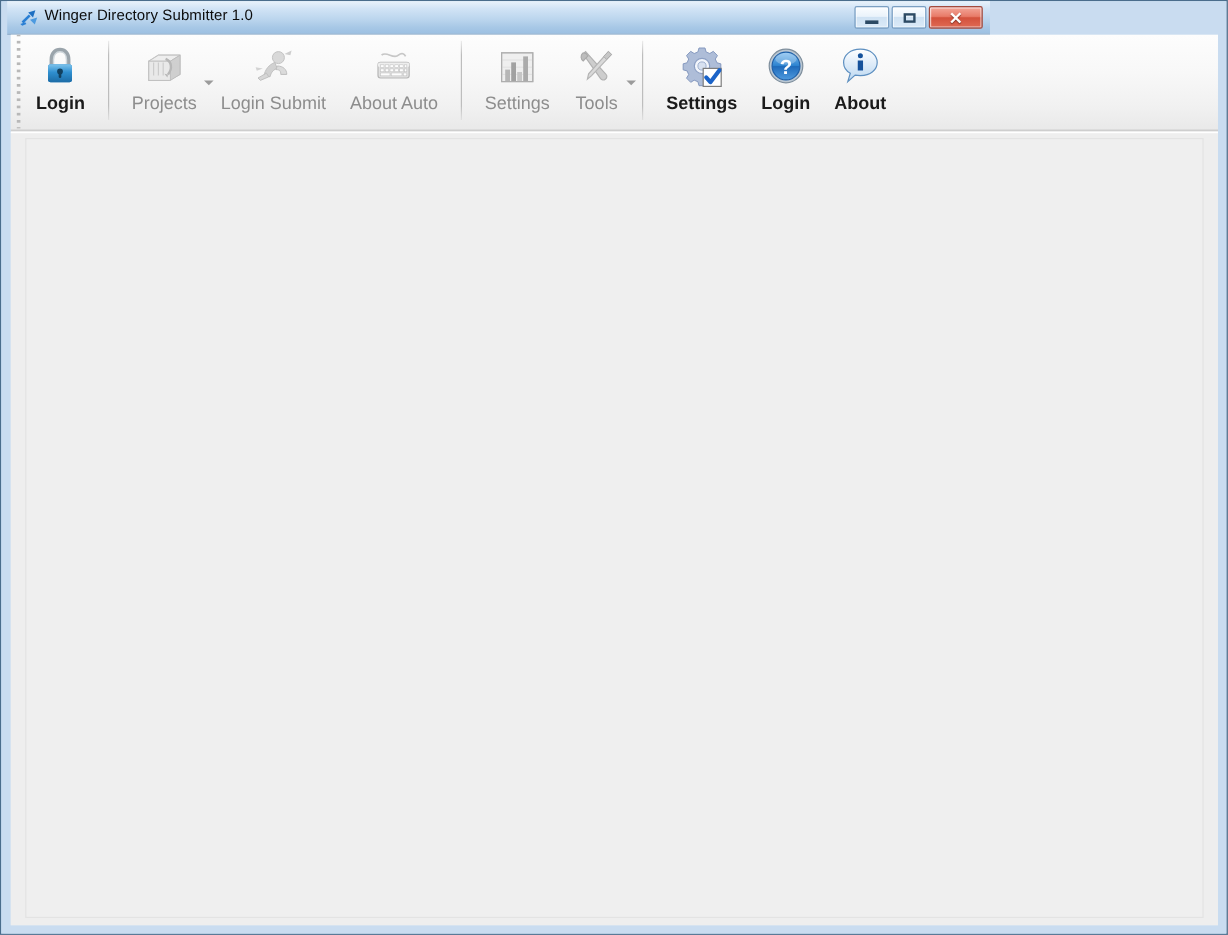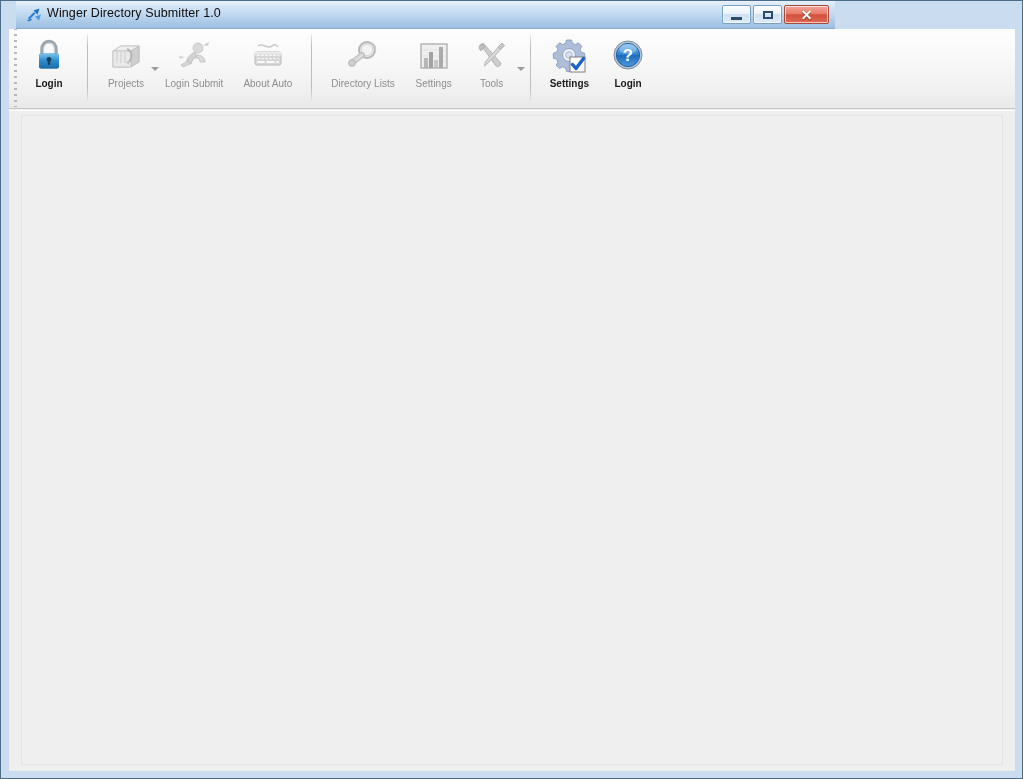--- a/index.html
+++ b/index.html
@@ -29,21 +29,21 @@
   }
   .frame-fill {
     position: absolute;
     left: 0; top: 0; right: 0; bottom: 0;
     background: #c9dcf0;
   }
 
   
   .titlebar {
     position: absolute;
-    left: 15px; top: 0;
+    left: 5px; top: 0;
     width: 819px;
     height: 28px;
     background: linear-gradient(to bottom,
         #e9f2fb 0%, #d2e4f6 22%, #bcd6ee 55%, #a8c8e6 80%, #9cc0e2 100%);
     border-bottom: 1px solid #88a9c8;
     box-sizing: border-box;
   }
   .title-icon {
     position: absolute;
     left: 9px; top: 6px;
@@ -163,21 +163,21 @@
   }
   .tb-icon {
     width: 38px;
     height: 40px;
     display: flex;
     align-items: center;
     justify-content: center;
   }
   .tb-label {
     margin-top: 3px;
-    font-size: 10px;
+    font-size: 15px;
     color: #1a1a1a;
     font-weight: bold;
     white-space: nowrap;
     font-family: "Liberation Sans", sans-serif;
   }
   .tb-btn.disabled .tb-label {
     color: #8d8d8d;
     font-weight: normal;
   }
   .tb-btn.disabled .tb-icon {
@@ -326,33 +326,20 @@
               <rect x="16" y="22.8" width="9" height="2.4"></rect>
               <rect x="26" y="22.8" width="3" height="2.4"></rect>
             </g>
           </svg>
         </span>
         <span class="tb-label">About Auto</span>
       </div>
 
       <div class="tb-sep"></div>
 
-      <div class="tb-btn disabled">
-        <span class="tb-icon">
-          <svg width="36" height="36" viewBox="0 0 36 36">
-            <circle cx="22" cy="13" r="8" fill="#e4e4e4" stroke="#a8a8a8" stroke-width="2"></circle>
-            <circle cx="22" cy="13" r="5.6" fill="#f2f2f2" stroke="#c9c9c9" stroke-width="0.8"></circle>
-            <path d="M17 18 L8 25" stroke="#b5b5b5" stroke-width="6" stroke-linecap="round"></path>
-            <path d="M17 18 L8 25" stroke="#d6d6d6" stroke-width="3" stroke-linecap="round"></path>
-            <circle cx="7" cy="26" r="3.4" fill="#c8c8c8" stroke="#a5a5a5" stroke-width="1"></circle>
-            <path d="M26 6 C30 7 31 11 30 14" fill="none" stroke="#c0c0c0" stroke-width="1.6"></path>
-          </svg>
-        </span>
-        <span class="tb-label">Directory Lists</span>
-      </div>
 
       <div class="tb-btn disabled">
         <span class="tb-icon">
           <svg width="34" height="34" viewBox="0 0 34 34">
             <rect x="4" y="6" width="26" height="24" fill="#ededed" stroke="#b3b3b3" stroke-width="1"></rect>
             <g stroke="#d8d8d8" stroke-width="0.7">
               <path d="M4 12 H30 M4 18 H30 M4 24 H30"></path>
             </g>
             <rect x="7" y="20" width="4" height="10" fill="#a8a8a8"></rect>
             <rect x="12" y="14" width="4" height="16" fill="#8f8f8f"></rect>
@@ -409,20 +396,38 @@
                 <stop offset="100%" stop-color="#4e9ade"></stop>
               </linearGradient>
             </defs>
             <ellipse cx="17" cy="11" rx="9" ry="5" fill="#ffffff" opacity="0.26"></ellipse>
             <text x="17" y="23.4" text-anchor="middle" font-family="Liberation Sans, sans-serif" font-size="17" font-weight="bold" fill="#ffffff">?</text>
           </svg>
         </span>
         <span class="tb-label">Login</span>
       </div>
 
+      <div class="tb-btn">
+        <span class="tb-icon">
+          <svg width="34" height="34" viewBox="0 0 34 34">
+            <path d="M17 3 C25.5 3 31 8 31 14 C31 20 25.5 25 17 25 C15.4 25 14 24.9 12.6 24.6
+                     L6.5 30 L8.6 23 C5 21 3 17.8 3 14 C3 8 8.5 3 17 3 Z" fill="url(#infg)" stroke="#5d8fc0" stroke-width="1"></path>
+            <defs>
+              <linearGradient id="infg" x1="0" y1="0" x2="0" y2="1">
+                <stop offset="0%" stop-color="#ffffff"></stop>
+                <stop offset="40%" stop-color="#e2eefa"></stop>
+                <stop offset="100%" stop-color="#b9d6f0"></stop>
+              </linearGradient>
+            </defs>
+            <circle cx="17" cy="8.5" r="2.1" fill="#14519b"></circle>
+            <path d="M14.8 12.5 h4.4 v8.2 h-4.4 z" fill="#14519b"></path>
+          </svg>
+        </span>
+        <span class="tb-label">About</span>
+      </div>
 
     </div>
 
     <div class="content-panel">
       <div class="content-inner"></div>
     </div>
 
   </div>
 </div>
 

